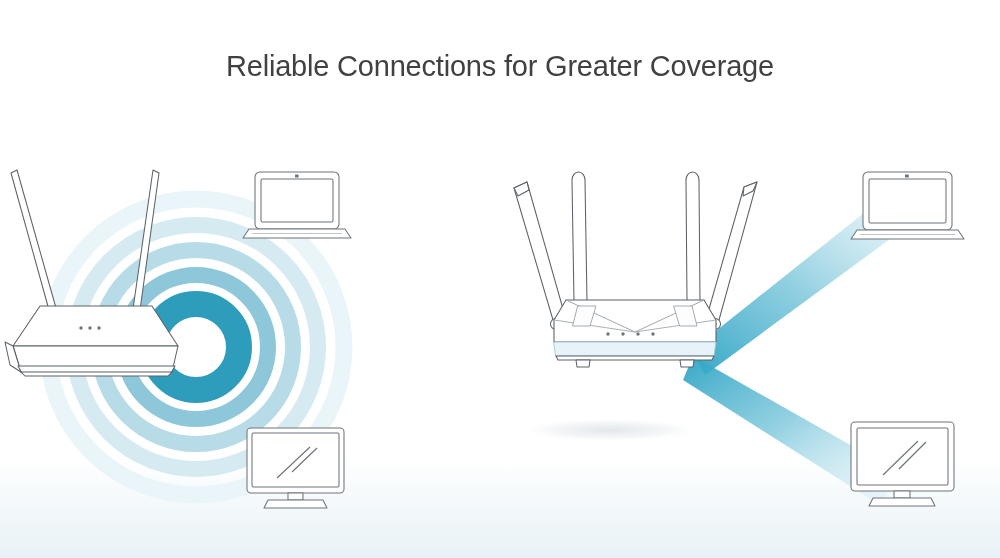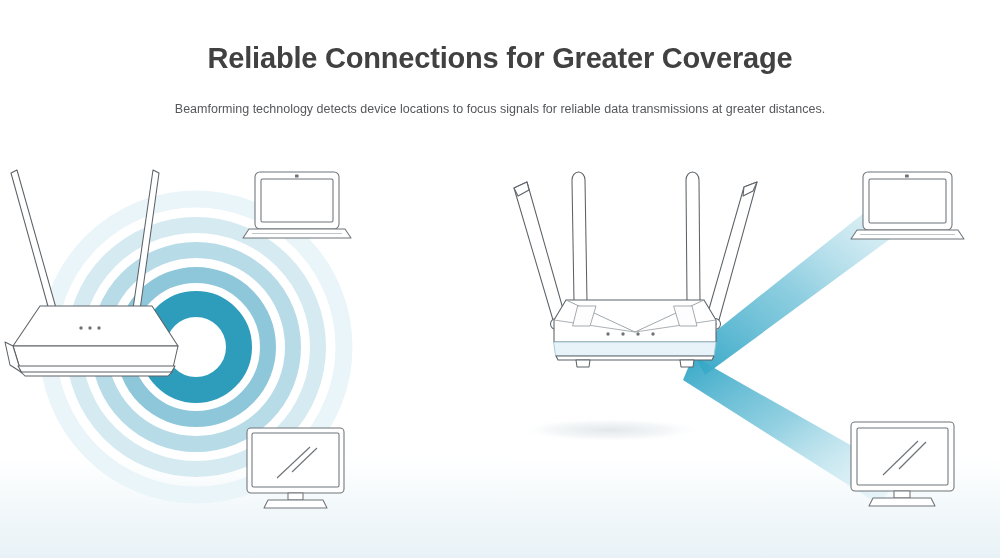--- a/index.html
+++ b/index.html
@@ -32,24 +32,24 @@
     position: absolute;
     top: 0;
     left: 0;
     width: 1000px;
     text-align: center;
     padding-top: 43px;
     box-sizing: border-box;
   }
   .title {
     font-size: 29px;
-    font-weight: bold;
+    font-weight: normal;
     color: #414141;
     letter-spacing: -0.2px;
-    margin: 0;
+    margin: 8px;
     line-height: 1.1;
   }
   .subtitle {
     font-size: 12.5px;
     color: #56575a;
     margin: 0;
     padding-top: 26px;
     line-height: 1.3;
     font-weight: normal;
   }
@@ -91,21 +91,20 @@
     line-height: 1;
   }
 </style>
 </head>
 <body>
 
 <div class="page">
 
   <div class="header">
     <h1 class="title">Reliable Connections for Greater Coverage</h1>
-    <p class="subtitle">Beamforming technology detects device locations to focus signals for reliable data transmissions at greater distances.</p>
   </div>
 
   <div class="stage">
 
     <div class="panel panel-left">
       <svg class="svg-fill" viewBox="0 0 500 398" preserveAspectRatio="xMidYMid meet">
         <defs>
           <clipPath id="ringClipL">
             <rect x="0" y="0" width="500" height="350"></rect>
           </clipPath>

